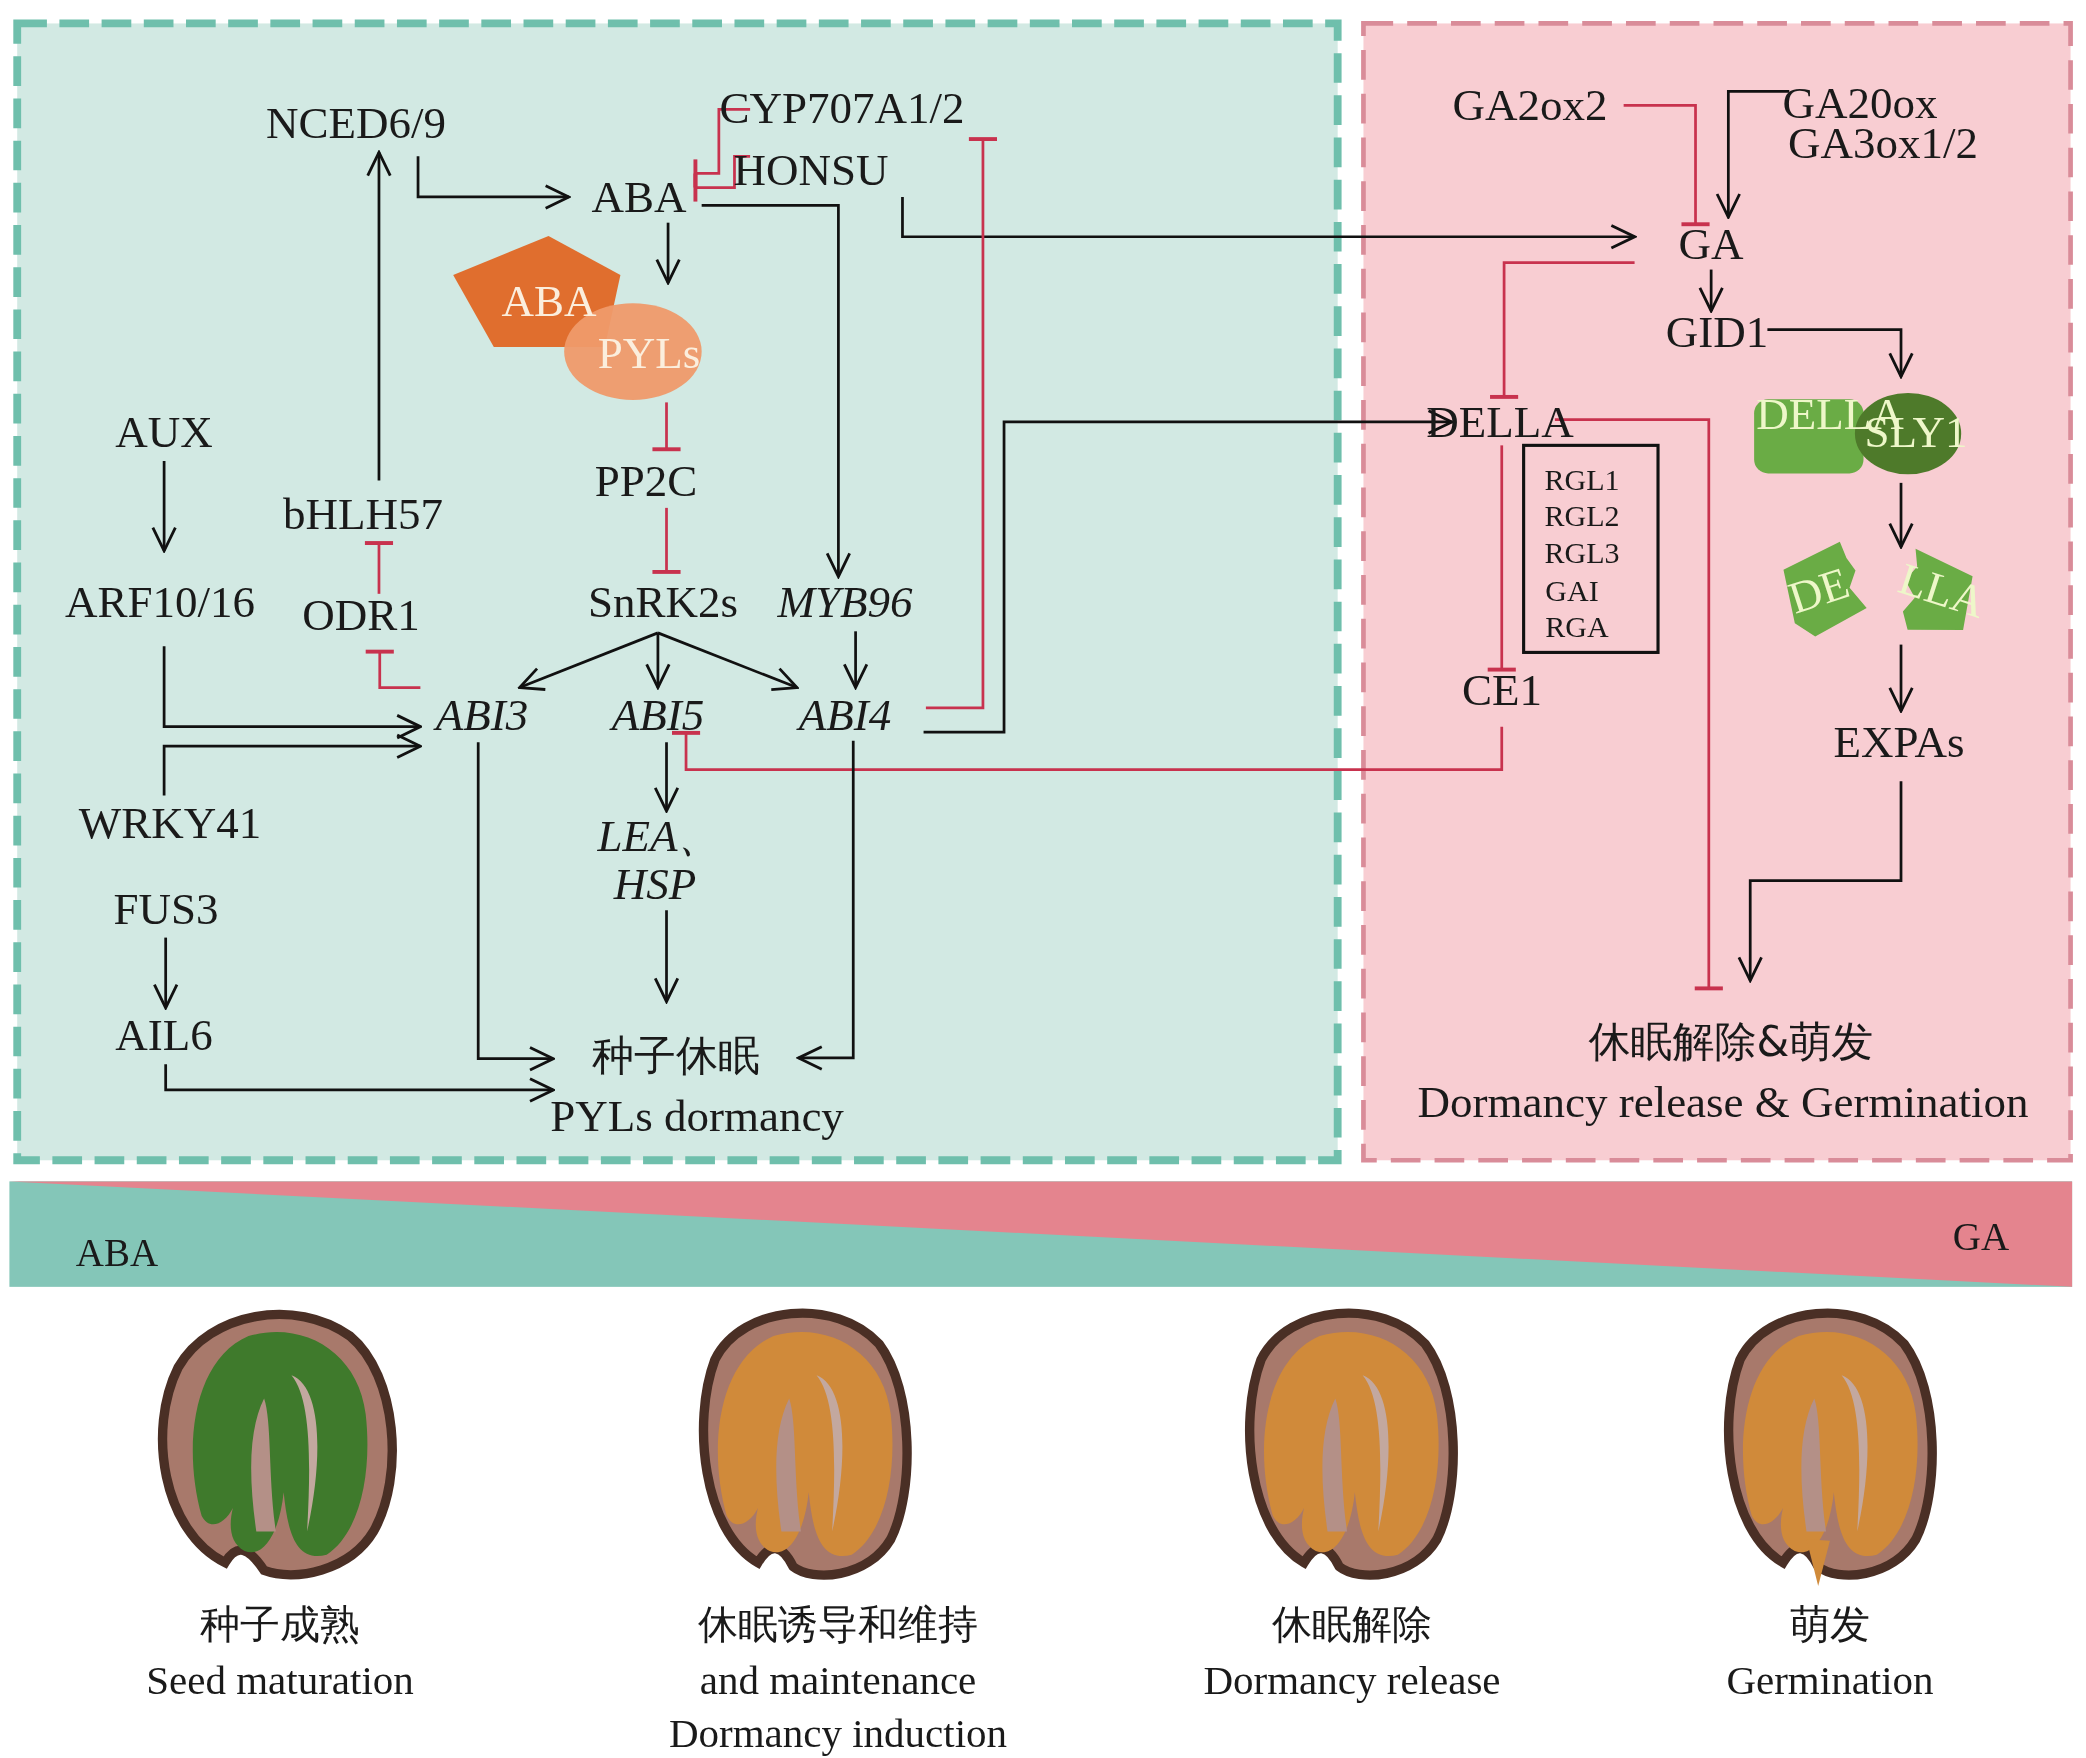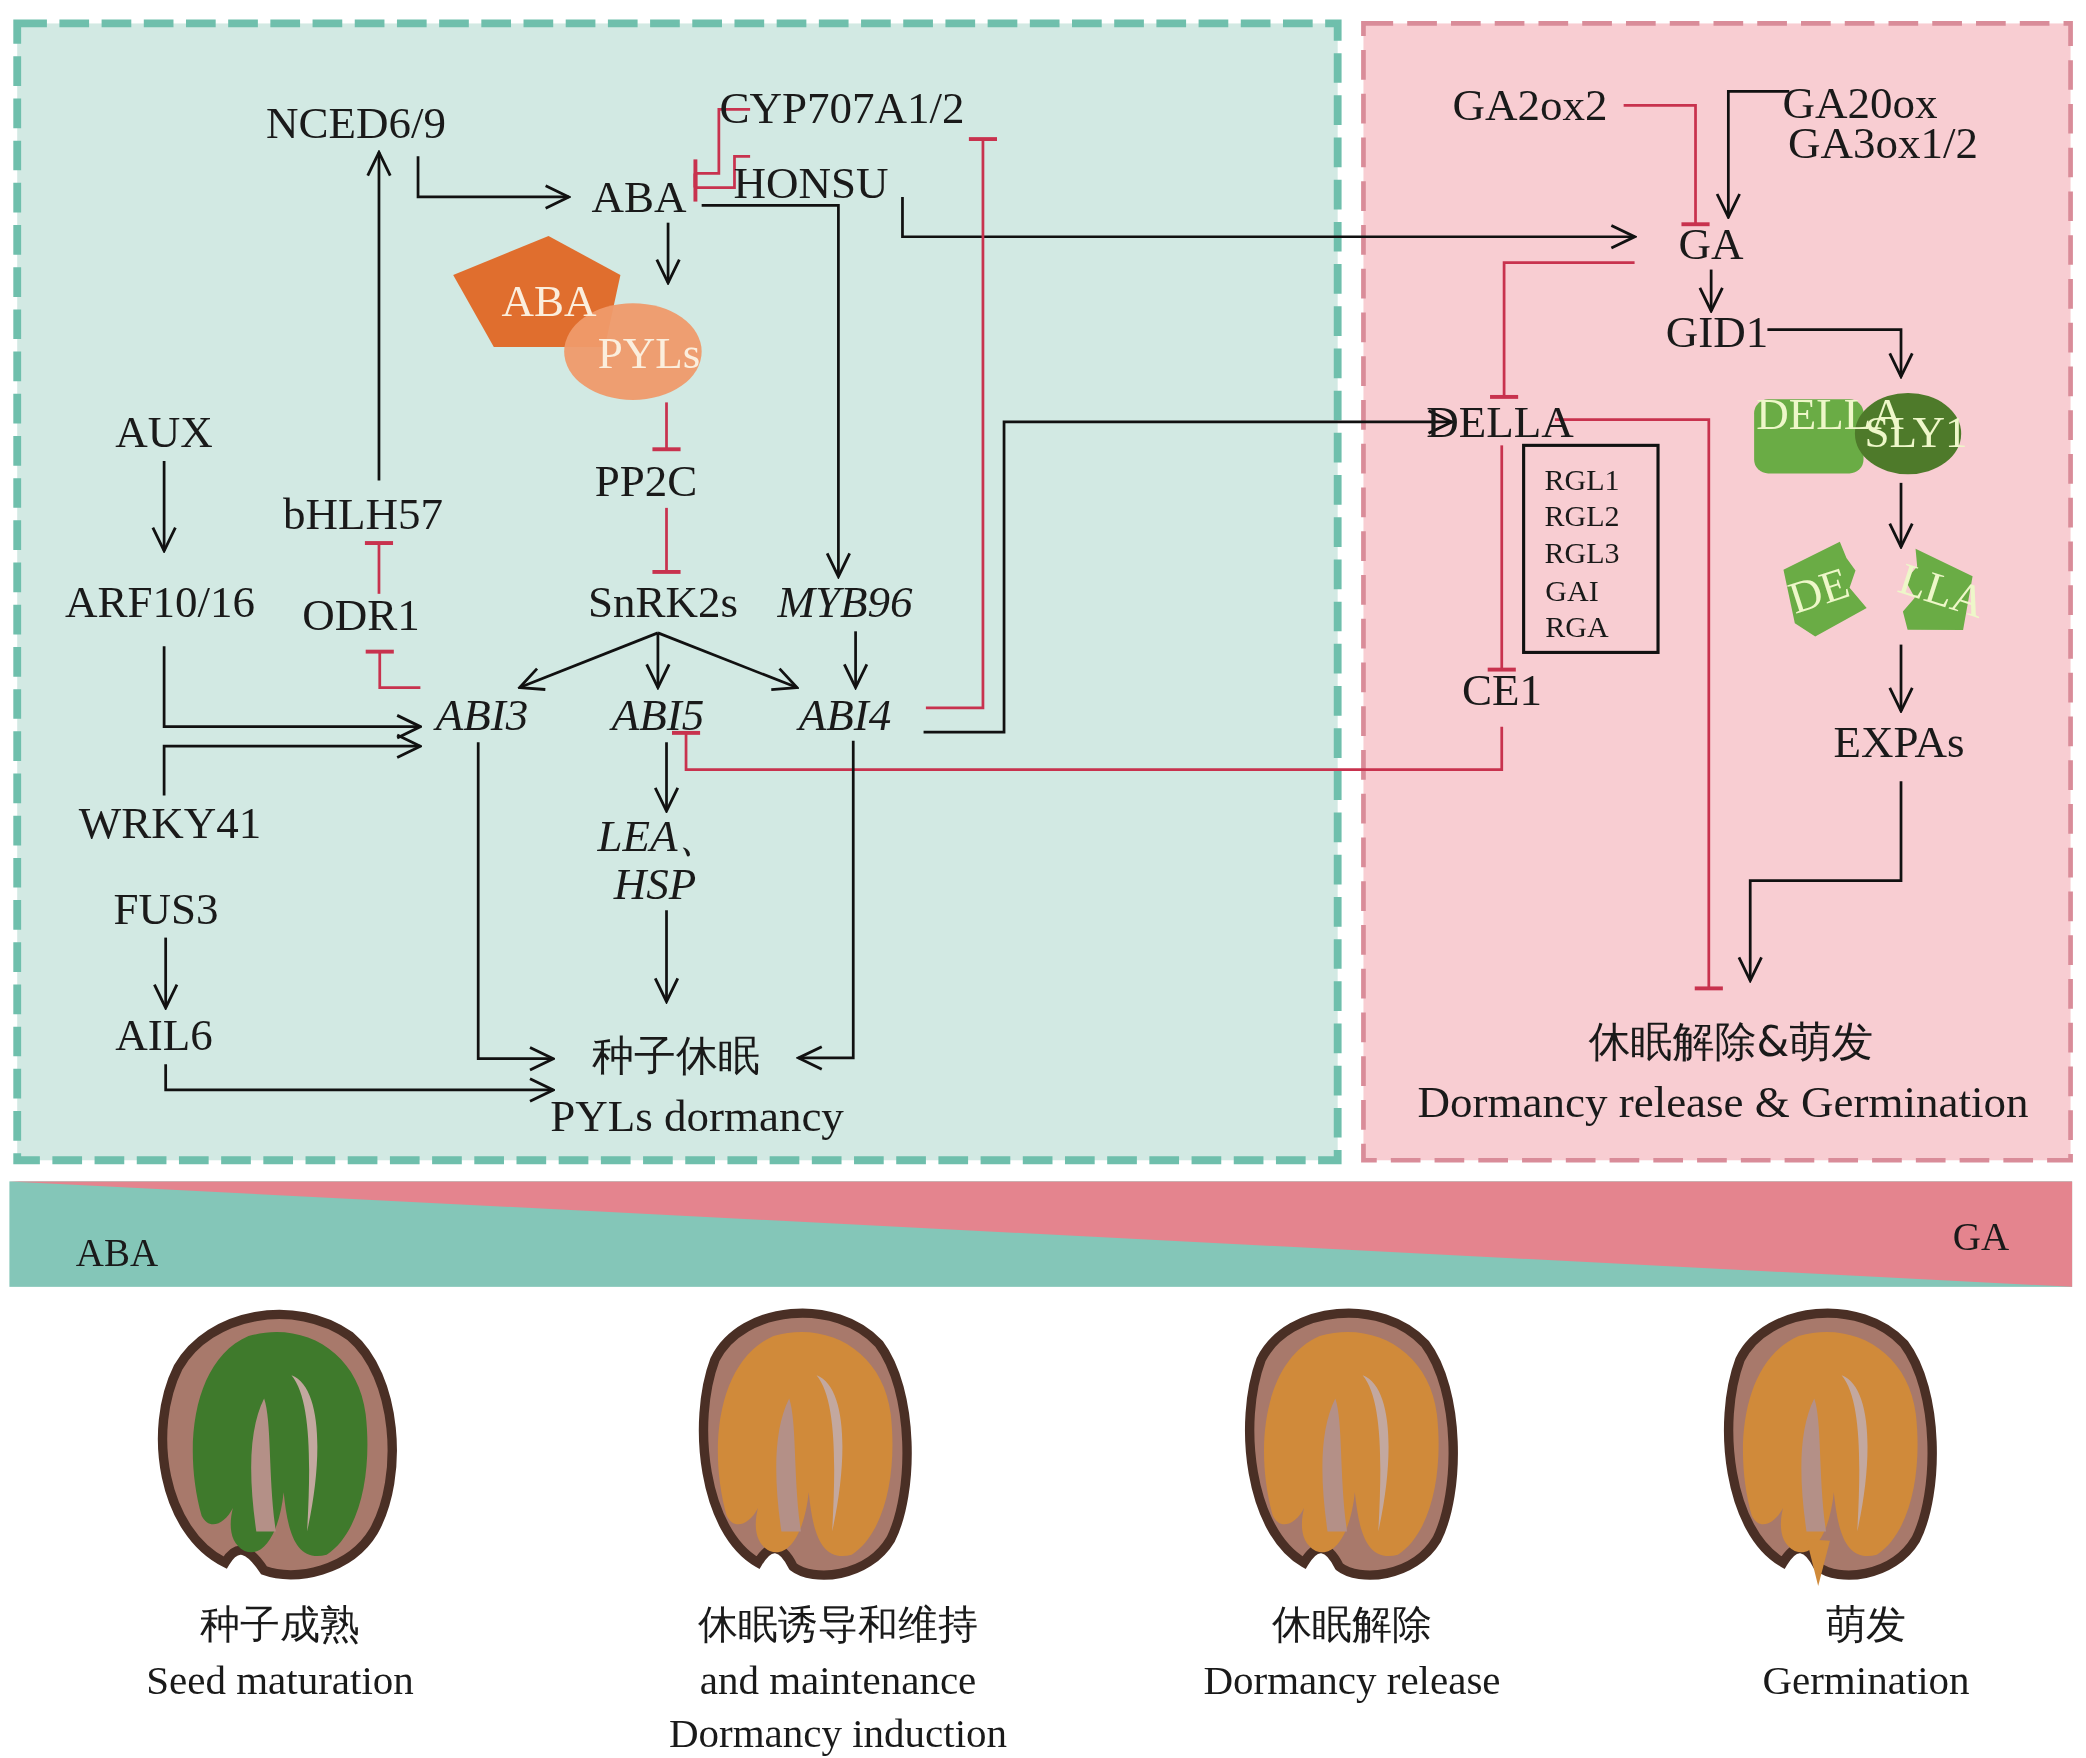--- a/index.html
+++ b/index.html
@@ -116,21 +116,21 @@
           <path d="M 15 -90 C 55 -75 55 20 35 110 C 40 20 40 -60 15 -90 Z" transform="translate(2342,1850)" fill="#c3a89f"></path>
           <path d="M -30 120 L -15 180 L 0 122 Z" transform="translate(2342,1850)" fill="#d08a3a"></path>
         </g>
       </g>
   </svg>
 
   
   <div class="lbl big" style="left:356px;top:123px;">NCED6/9</div>
   <div class="lbl big" style="left:639px;top:197px;">ABA</div>
   <div class="lbl big" style="left:842px;top:108px;">CYP707A1/2</div>
-  <div class="lbl big" style="left:797px;top:183px;padding-left:28px;">HONSU</div>
+  <div class="lbl big" style="left:797px;top:170px;padding-left:28px;">HONSU</div>
   <div class="lbl big white" style="left:549px;top:301px;">ABA</div>
   <div class="lbl big white" style="left:649px;top:353px;">PYLs</div>
   <div class="lbl big" style="left:164px;top:432px;">AUX</div>
   <div class="lbl big" style="left:363px;top:514px;">bHLH57</div>
   <div class="lbl big" style="left:646px;top:481px;">PP2C</div>
   <div class="lbl big" style="left:160px;top:602px;">ARF10/16</div>
   <div class="lbl big" style="left:361px;top:615px;">ODR1</div>
   <div class="lbl big" style="left:663px;top:602px;">SnRK2s</div>
   <div class="lbl big it" style="left:845px;top:602px;">MYB96</div>
   <div class="lbl big it" style="left:482px;top:715px;">ABI3</div>
@@ -176,18 +176,18 @@
   </div>
   <div class="stage-label" style="left:838px;top:1602px;">
     <div class="cn">休眠诱导和维持</div>
     <div>and maintenance</div>
     <div>Dormancy induction</div>
   </div>
   <div class="stage-label" style="left:1352px;top:1602px;">
     <div class="cn">休眠解除</div>
     <div>Dormancy release</div>
   </div>
-  <div class="stage-label" style="left:1830px;top:1602px;margin-left:36px;">
+  <div class="stage-label" style="left:1830px;top:1602px;">
     <div class="cn">萌发</div>
     <div>Germination</div>
   </div>
 </div>
 
 
 </body></html>

